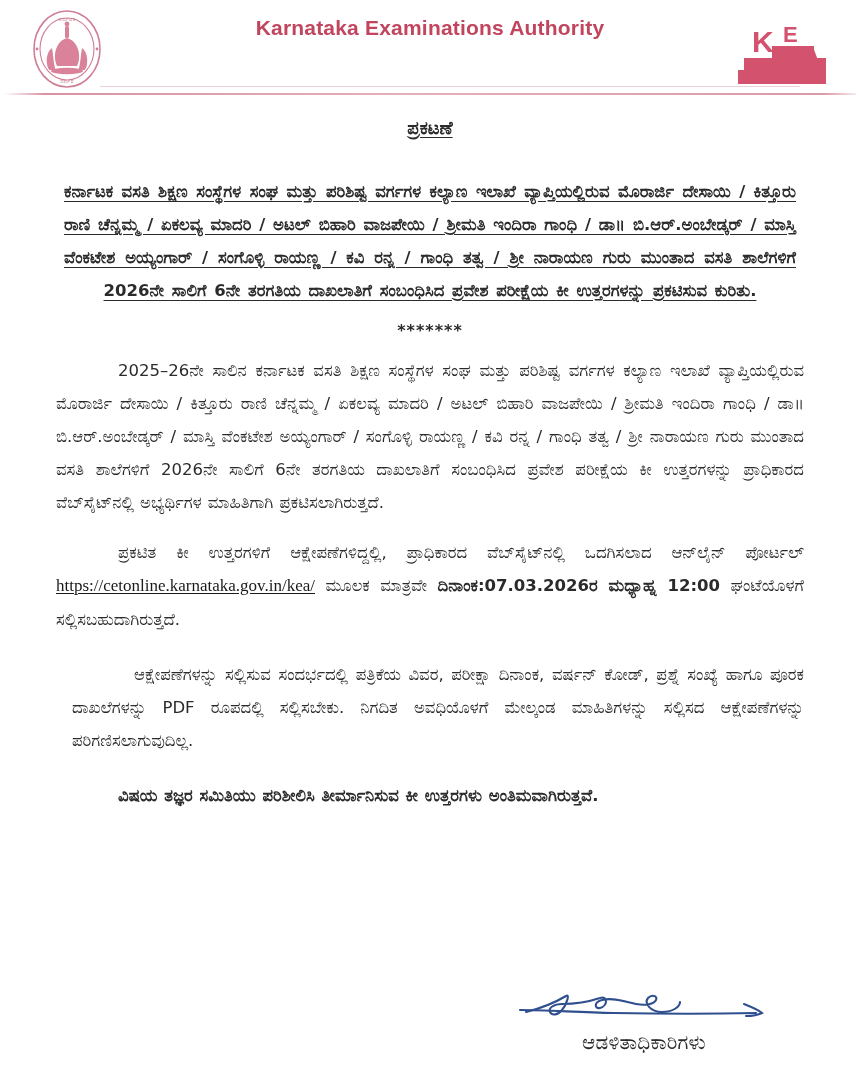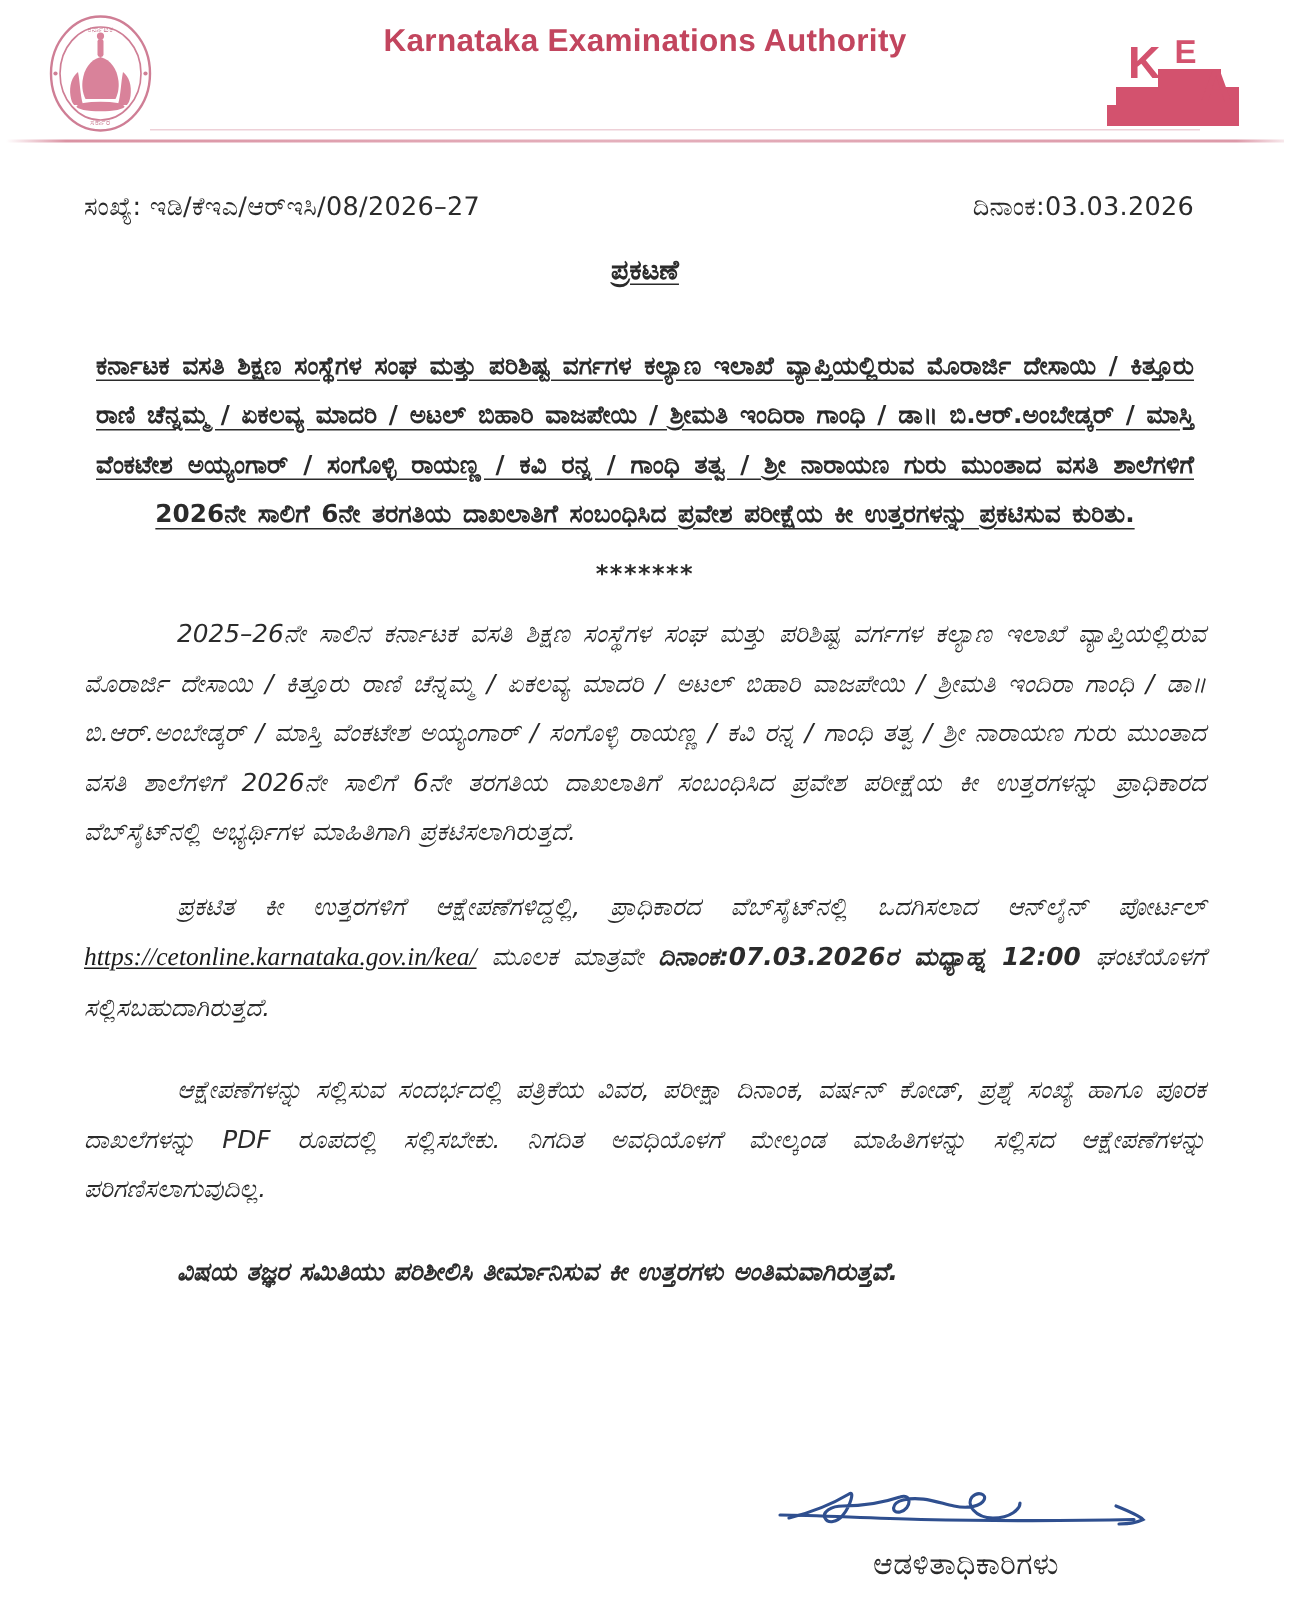--- a/index.html
+++ b/index.html
@@ -140,24 +140,23 @@
   }
 
   .para {
     margin-top: 14px;
     font-family: "DejaVu Sans", "Liberation Sans", sans-serif;
     font-size: 16.5px;
     line-height: 2.0;
     text-align: justify;
     text-indent: 62px;
     word-spacing: 1px;
-    font-style: italic;
   }
   .para.p2 { margin-top: 8px; }
-  .para.p3 { margin-top: 22px; }
+  .para.p3 { margin-top: 22px; margin-left: 16px; }
   .para.bold-note {
     margin-top: 22px;
     font-weight: 700;
     text-align: left;
     text-indent: 62px;
   }
 
   .link {
     color: #1a1a1a;
     text-decoration: underline;
@@ -223,24 +222,20 @@
       <text x="62" y="60" font-size="30" font-weight="bold" fill="#d3526e" font-family="Liberation Sans, sans-serif">A</text>
     </svg>
   </div>
 
   <div class="header-rule-2"></div>
   <div class="header-rule"></div>
 </div>
 
 <div class="sheet">
 
-  <div class="refline">
-    <span class="ref">ಸಂಖ್ಯೆ: ಇಡಿ/ಕೆಇಎ/ಆರ್‌ಇಸಿ/08/2026–27</span>
-    <span class="date">ದಿನಾಂಕ:03.03.2026</span>
-  </div>
 
   <div class="doc-title">ಪ್ರಕಟಣೆ</div>
 
   <div class="subject-block">ಕರ್ನಾಟಕ ವಸತಿ ಶಿಕ್ಷಣ ಸಂಸ್ಥೆಗಳ ಸಂಘ ಮತ್ತು ಪರಿಶಿಷ್ಟ ವರ್ಗಗಳ ಕಲ್ಯಾಣ ಇಲಾಖೆ ವ್ಯಾಪ್ತಿಯಲ್ಲಿರುವ ಮೊರಾರ್ಜಿ ದೇಸಾಯಿ / ಕಿತ್ತೂರು ರಾಣಿ ಚೆನ್ನಮ್ಮ / ಏಕಲವ್ಯ ಮಾದರಿ / ಅಟಲ್ ಬಿಹಾರಿ ವಾಜಪೇಯಿ / ಶ್ರೀಮತಿ ಇಂದಿರಾ ಗಾಂಧಿ / ಡಾ॥ ಬಿ.ಆರ್.ಅಂಬೇಡ್ಕರ್ / ಮಾಸ್ತಿ ವೆಂಕಟೇಶ ಅಯ್ಯಂಗಾರ್ / ಸಂಗೊಳ್ಳಿ ರಾಯಣ್ಣ / ಕವಿ ರನ್ನ / ಗಾಂಧಿ ತತ್ವ / ಶ್ರೀ ನಾರಾಯಣ ಗುರು ಮುಂತಾದ ವಸತಿ ಶಾಲೆಗಳಿಗೆ 2026ನೇ ಸಾಲಿಗೆ 6ನೇ ತರಗತಿಯ ದಾಖಲಾತಿಗೆ ಸಂಬಂಧಿಸಿದ ಪ್ರವೇಶ ಪರೀಕ್ಷೆಯ ಕೀ ಉತ್ತರಗಳನ್ನು ಪ್ರಕಟಿಸುವ ಕುರಿತು.</div>
 
   <div class="stars">*******</div>
 
   <p class="para p1">2025–26ನೇ ಸಾಲಿನ ಕರ್ನಾಟಕ ವಸತಿ ಶಿಕ್ಷಣ ಸಂಸ್ಥೆಗಳ ಸಂಘ ಮತ್ತು ಪರಿಶಿಷ್ಟ ವರ್ಗಗಳ ಕಲ್ಯಾಣ ಇಲಾಖೆ ವ್ಯಾಪ್ತಿಯಲ್ಲಿರುವ ಮೊರಾರ್ಜಿ ದೇಸಾಯಿ / ಕಿತ್ತೂರು ರಾಣಿ ಚೆನ್ನಮ್ಮ / ಏಕಲವ್ಯ ಮಾದರಿ / ಅಟಲ್ ಬಿಹಾರಿ ವಾಜಪೇಯಿ / ಶ್ರೀಮತಿ ಇಂದಿರಾ ಗಾಂಧಿ / ಡಾ॥ ಬಿ.ಆರ್.ಅಂಬೇಡ್ಕರ್ / ಮಾಸ್ತಿ ವೆಂಕಟೇಶ ಅಯ್ಯಂಗಾರ್ / ಸಂಗೊಳ್ಳಿ ರಾಯಣ್ಣ / ಕವಿ ರನ್ನ / ಗಾಂಧಿ ತತ್ವ / ಶ್ರೀ ನಾರಾಯಣ ಗುರು ಮುಂತಾದ ವಸತಿ ಶಾಲೆಗಳಿಗೆ 2026ನೇ ಸಾಲಿಗೆ 6ನೇ ತರಗತಿಯ ದಾಖಲಾತಿಗೆ ಸಂಬಂಧಿಸಿದ ಪ್ರವೇಶ ಪರೀಕ್ಷೆಯ ಕೀ ಉತ್ತರಗಳನ್ನು ಪ್ರಾಧಿಕಾರದ ವೆಬ್‌ಸೈಟ್‌ನಲ್ಲಿ ಅಭ್ಯರ್ಥಿಗಳ ಮಾಹಿತಿಗಾಗಿ ಪ್ರಕಟಿಸಲಾಗಿರುತ್ತದೆ.</p>
 
   <p class="para p2">

